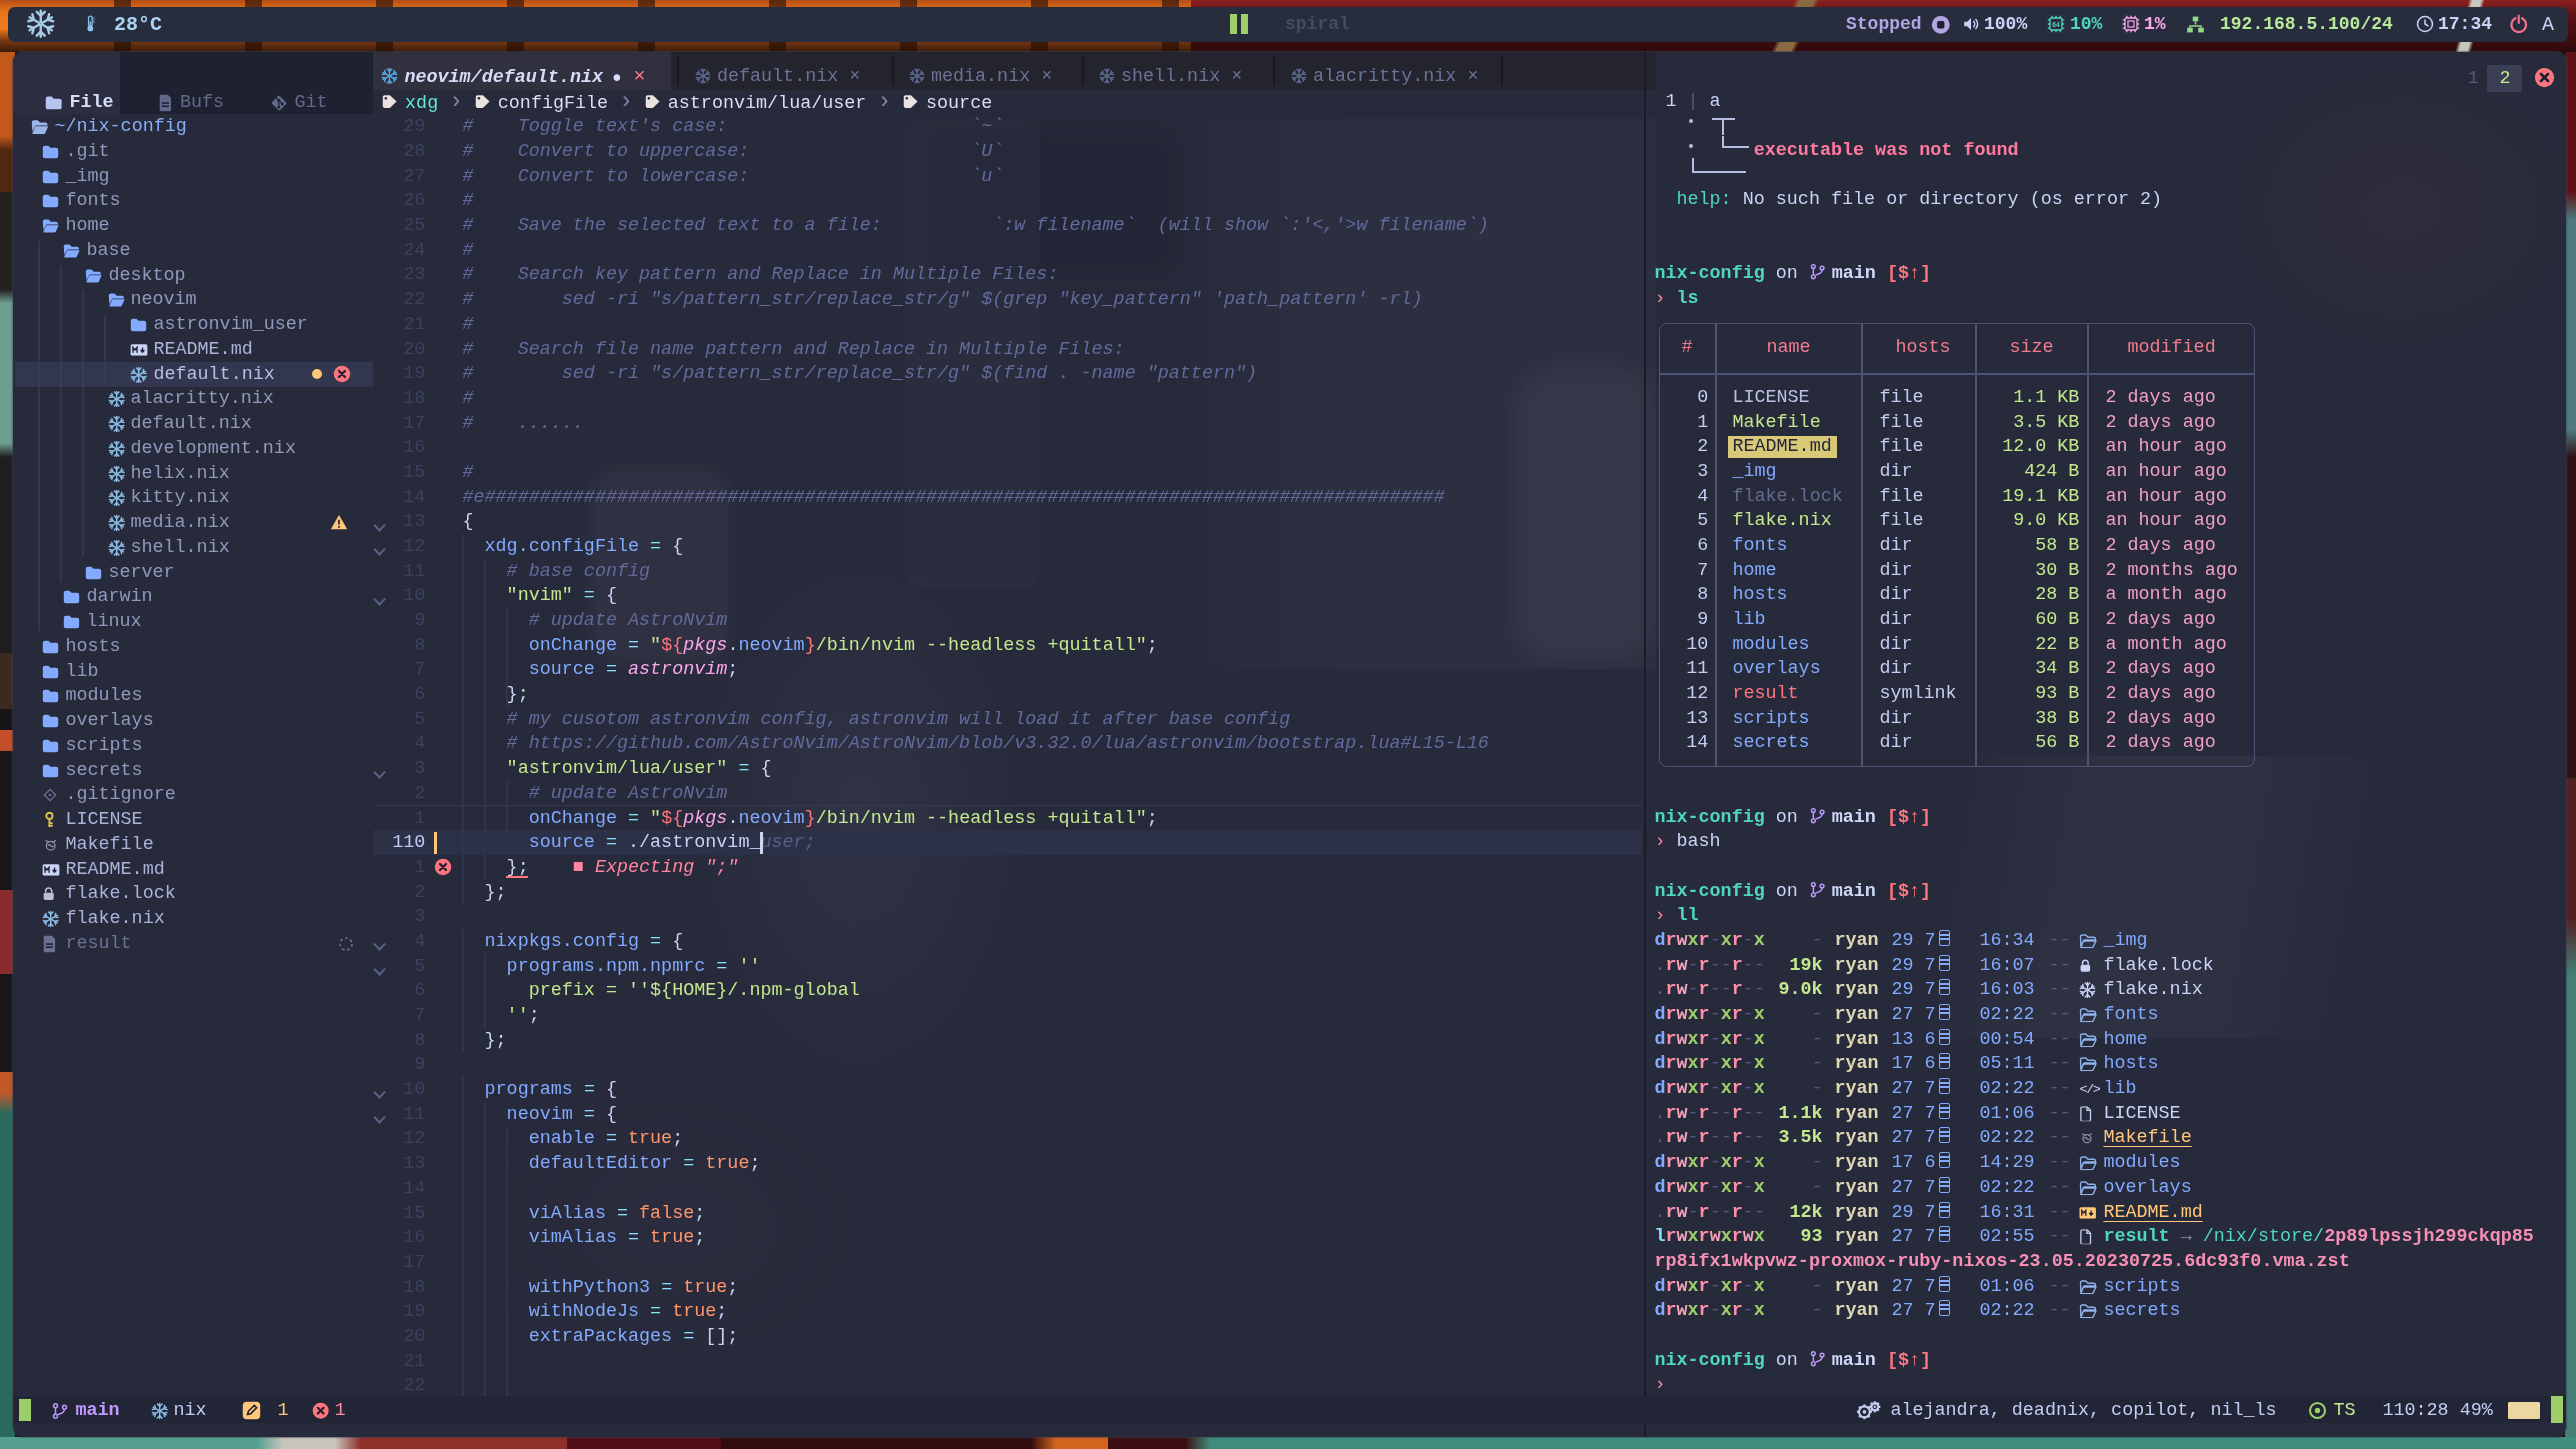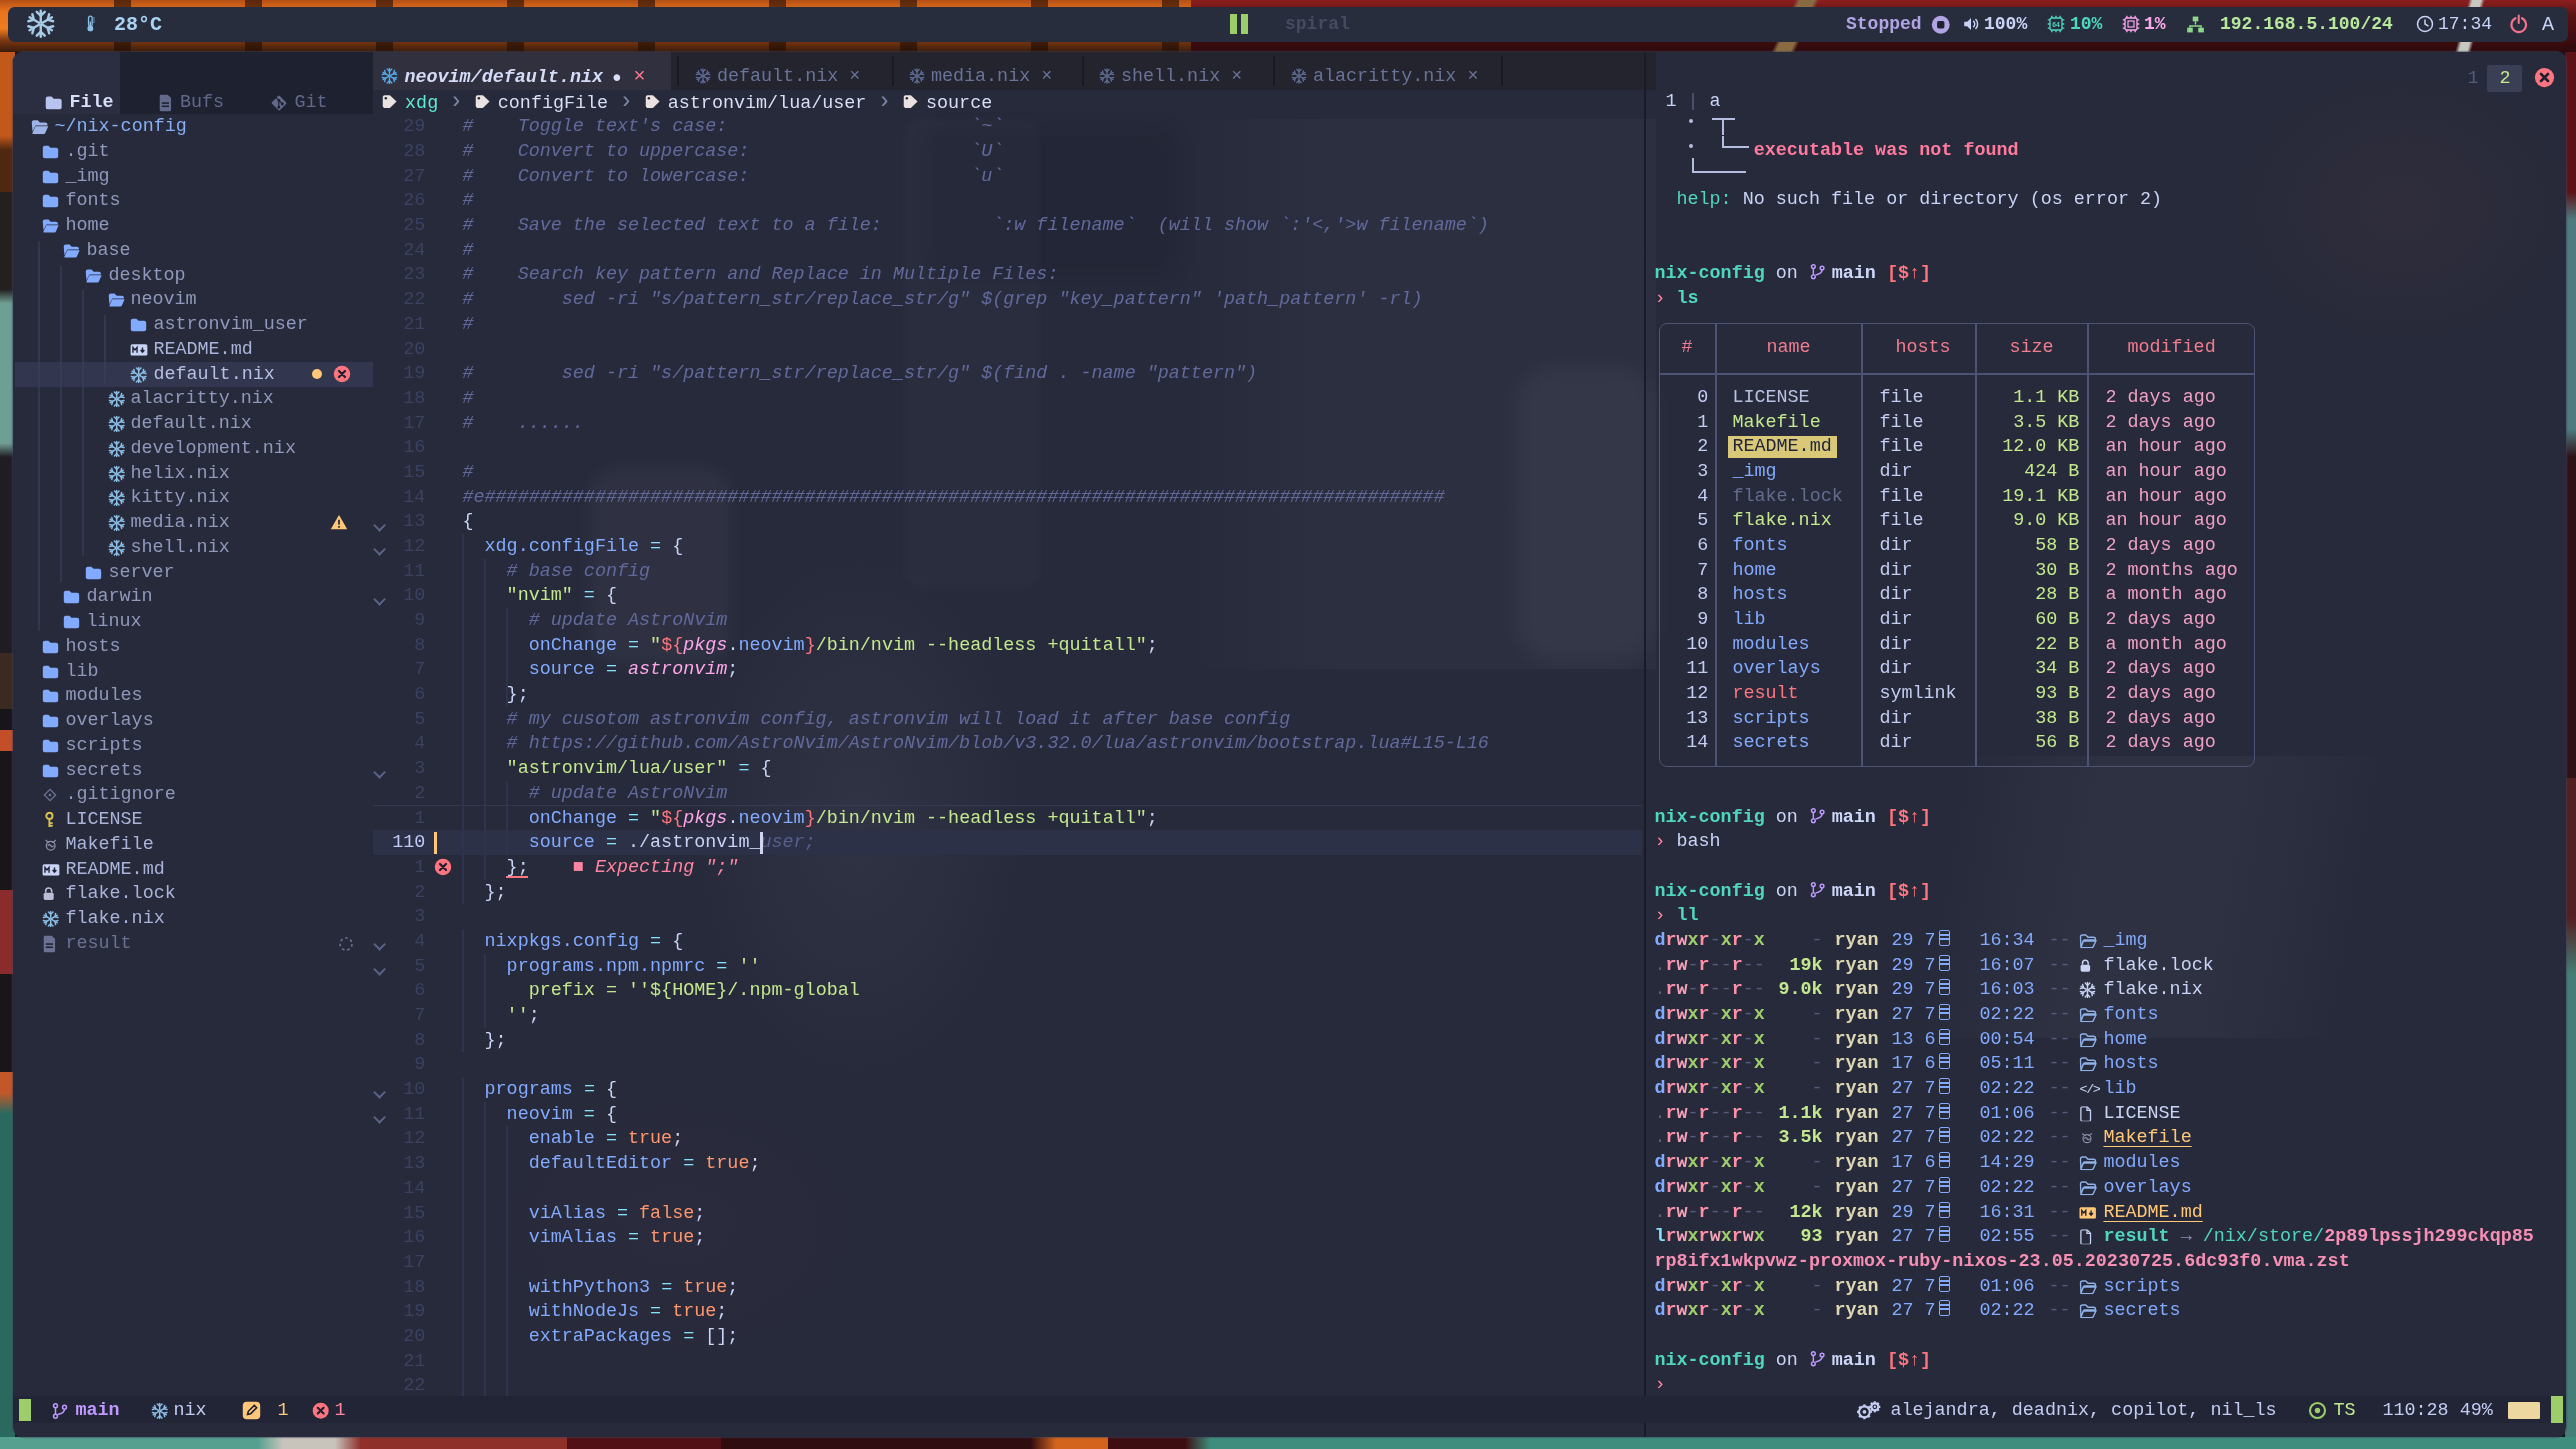--- a/index.html
+++ b/index.html
@@ -76,21 +76,21 @@
       <rect x="8.5" y="2" width="7" height="6" fill="#8fd88a"></rect>
       <rect x="1.5" y="16" width="7" height="6" fill="#8fd88a"></rect>
       <rect x="15.5" y="16" width="7" height="6" fill="#8fd88a"></rect>
       <path d="M12 8 v4 M5 16 v-2 h14 v2" fill="none" stroke="#8fd88a" stroke-width="1.8"></path>
     </svg></div>
 <div class="ab" style="left:2220px;top:6.7px;height:35px;line-height:35px;white-space:pre;color:#b8e89b;font-weight:bold;font-size:18px">192.168.5.100/24</div>
 <div class="ab" style="left:2416px;top:15.4px"><svg width="18" height="18" viewBox="0 0 24 24">
       <circle cx="12" cy="12" r="10" fill="none" stroke="#c8d3f5" stroke-width="2"></circle>
       <path d="M12 6.5 V12 l4 2.5" fill="none" stroke="#c8d3f5" stroke-width="2" stroke-linecap="round"></path>
     </svg></div>
-<div class="ab" style="left:2438px;top:6.7px;height:35px;line-height:35px;white-space:pre;color:#c8d3f5;font-weight:normal;font-size:18px">17:34</div>
+<div class="ab" style="left:2438px;top:6.7px;height:35px;line-height:35px;white-space:pre;color:#c8d3f5;font-weight:bold;font-size:18px">17:34</div>
 <div class="ab" style="left:2509px;top:14px"><svg width="19.5" height="19.5" viewBox="0 0 24 24">
       <path d="M8 5.2 a9 9 0 1 0 8 0" fill="none" stroke="#f2728c" stroke-width="2.6" stroke-linecap="round"></path>
       <path d="M12 2 v9" stroke="#f2728c" stroke-width="2.6" stroke-linecap="round"></path>
     </svg></div>
 <div class="ab" style="left:2542px;top:6.7px;height:35px;line-height:35px;white-space:pre;color:#c8d3f5;font-weight:normal;font-size:20px">A</div>
 <div class="ab" style="left:13.4px;top:52px;width:2553px;height:1385px;border-radius:10.7px;background:#272a3a;box-shadow:0 0 0 1.3px rgba(62,68,96,0.45)"></div>
 <div class="ab" style="left:13.4px;top:52px;width:2553px;height:1385px;border-radius:10.7px;overflow:hidden">
 <div class="ab" style="left:892px;top:67px;width:134px;height:470px;background:rgba(170,175,205,0.028);border-radius:16px;filter:blur(4px)"></div>
 <div class="ab" style="left:678px;top:496px;width:335px;height:537px;background:radial-gradient(closest-side,rgba(175,175,205,0.07),rgba(175,175,205,0))"></div>
 <div class="ab" style="left:1664px;top:704px;width:899px;height:282px;background:linear-gradient(100deg,rgba(170,180,210,0) 0 30%,rgba(170,180,210,0.05) 45% 60%,rgba(170,180,210,0) 75%)"></div>
@@ -461,20 +461,21 @@
 <div class="r" style="left:427px;top:161px">  <span style="color:#626a9c;font-style:italic;">#    Save the selected text to a file:          `:w filename`  (will show `:'&lt;,'&gt;w filename`)</span></div>
 <div class="ab" style="left:331px;top:186px;width:81px;height:25px;line-height:25px;text-align:right;color:#3b4261;white-space:pre">24</div>
 <div class="r" style="left:427px;top:186px">  <span style="color:#626a9c;font-style:italic;">#</span></div>
 <div class="ab" style="left:331px;top:210px;width:81px;height:25px;line-height:25px;text-align:right;color:#3b4261;white-space:pre">23</div>
 <div class="r" style="left:427px;top:210px">  <span style="color:#626a9c;font-style:italic;">#    Search key pattern and Replace in Multiple Files:</span></div>
 <div class="ab" style="left:331px;top:235px;width:81px;height:25px;line-height:25px;text-align:right;color:#3b4261;white-space:pre">22</div>
 <div class="r" style="left:427px;top:235px">  <span style="color:#626a9c;font-style:italic;">#        sed -ri "s/pattern_str/replace_str/g" $(grep "key_pattern" 'path_pattern' -rl)</span></div>
 <div class="ab" style="left:331px;top:260px;width:81px;height:25px;line-height:25px;text-align:right;color:#3b4261;white-space:pre">21</div>
 <div class="r" style="left:427px;top:260px">  <span style="color:#626a9c;font-style:italic;">#</span></div>
 <div class="ab" style="left:331px;top:285px;width:81px;height:25px;line-height:25px;text-align:right;color:#3b4261;white-space:pre">20</div>
+<div class="r" style="left:427px;top:285px">  <span style="color:#626a9c;font-style:italic;">#    Search file name pattern and Replace in Multiple Files:</span></div>
 <div class="ab" style="left:331px;top:309px;width:81px;height:25px;line-height:25px;text-align:right;color:#3b4261;white-space:pre">19</div>
 <div class="r" style="left:427px;top:309px">  <span style="color:#626a9c;font-style:italic;">#        sed -ri "s/pattern_str/replace_str/g" $(find . -name "pattern")</span></div>
 <div class="ab" style="left:331px;top:334px;width:81px;height:25px;line-height:25px;text-align:right;color:#3b4261;white-space:pre">18</div>
 <div class="r" style="left:427px;top:334px">  <span style="color:#626a9c;font-style:italic;">#</span></div>
 <div class="ab" style="left:331px;top:359px;width:81px;height:25px;line-height:25px;text-align:right;color:#3b4261;white-space:pre">17</div>
 <div class="r" style="left:427px;top:359px">  <span style="color:#626a9c;font-style:italic;">#    ......</span></div>
 <div class="ab" style="left:331px;top:383px;width:81px;height:25px;line-height:25px;text-align:right;color:#3b4261;white-space:pre">16</div>
 <div class="ab" style="left:331px;top:408px;width:81px;height:25px;line-height:25px;text-align:right;color:#3b4261;white-space:pre">15</div>
 <div class="r" style="left:427px;top:408px">  <span style="color:#626a9c;font-style:italic;">#</span></div>
 <div class="ab" style="left:331px;top:433px;width:81px;height:25px;line-height:25px;text-align:right;color:#3b4261;white-space:pre">14</div>

